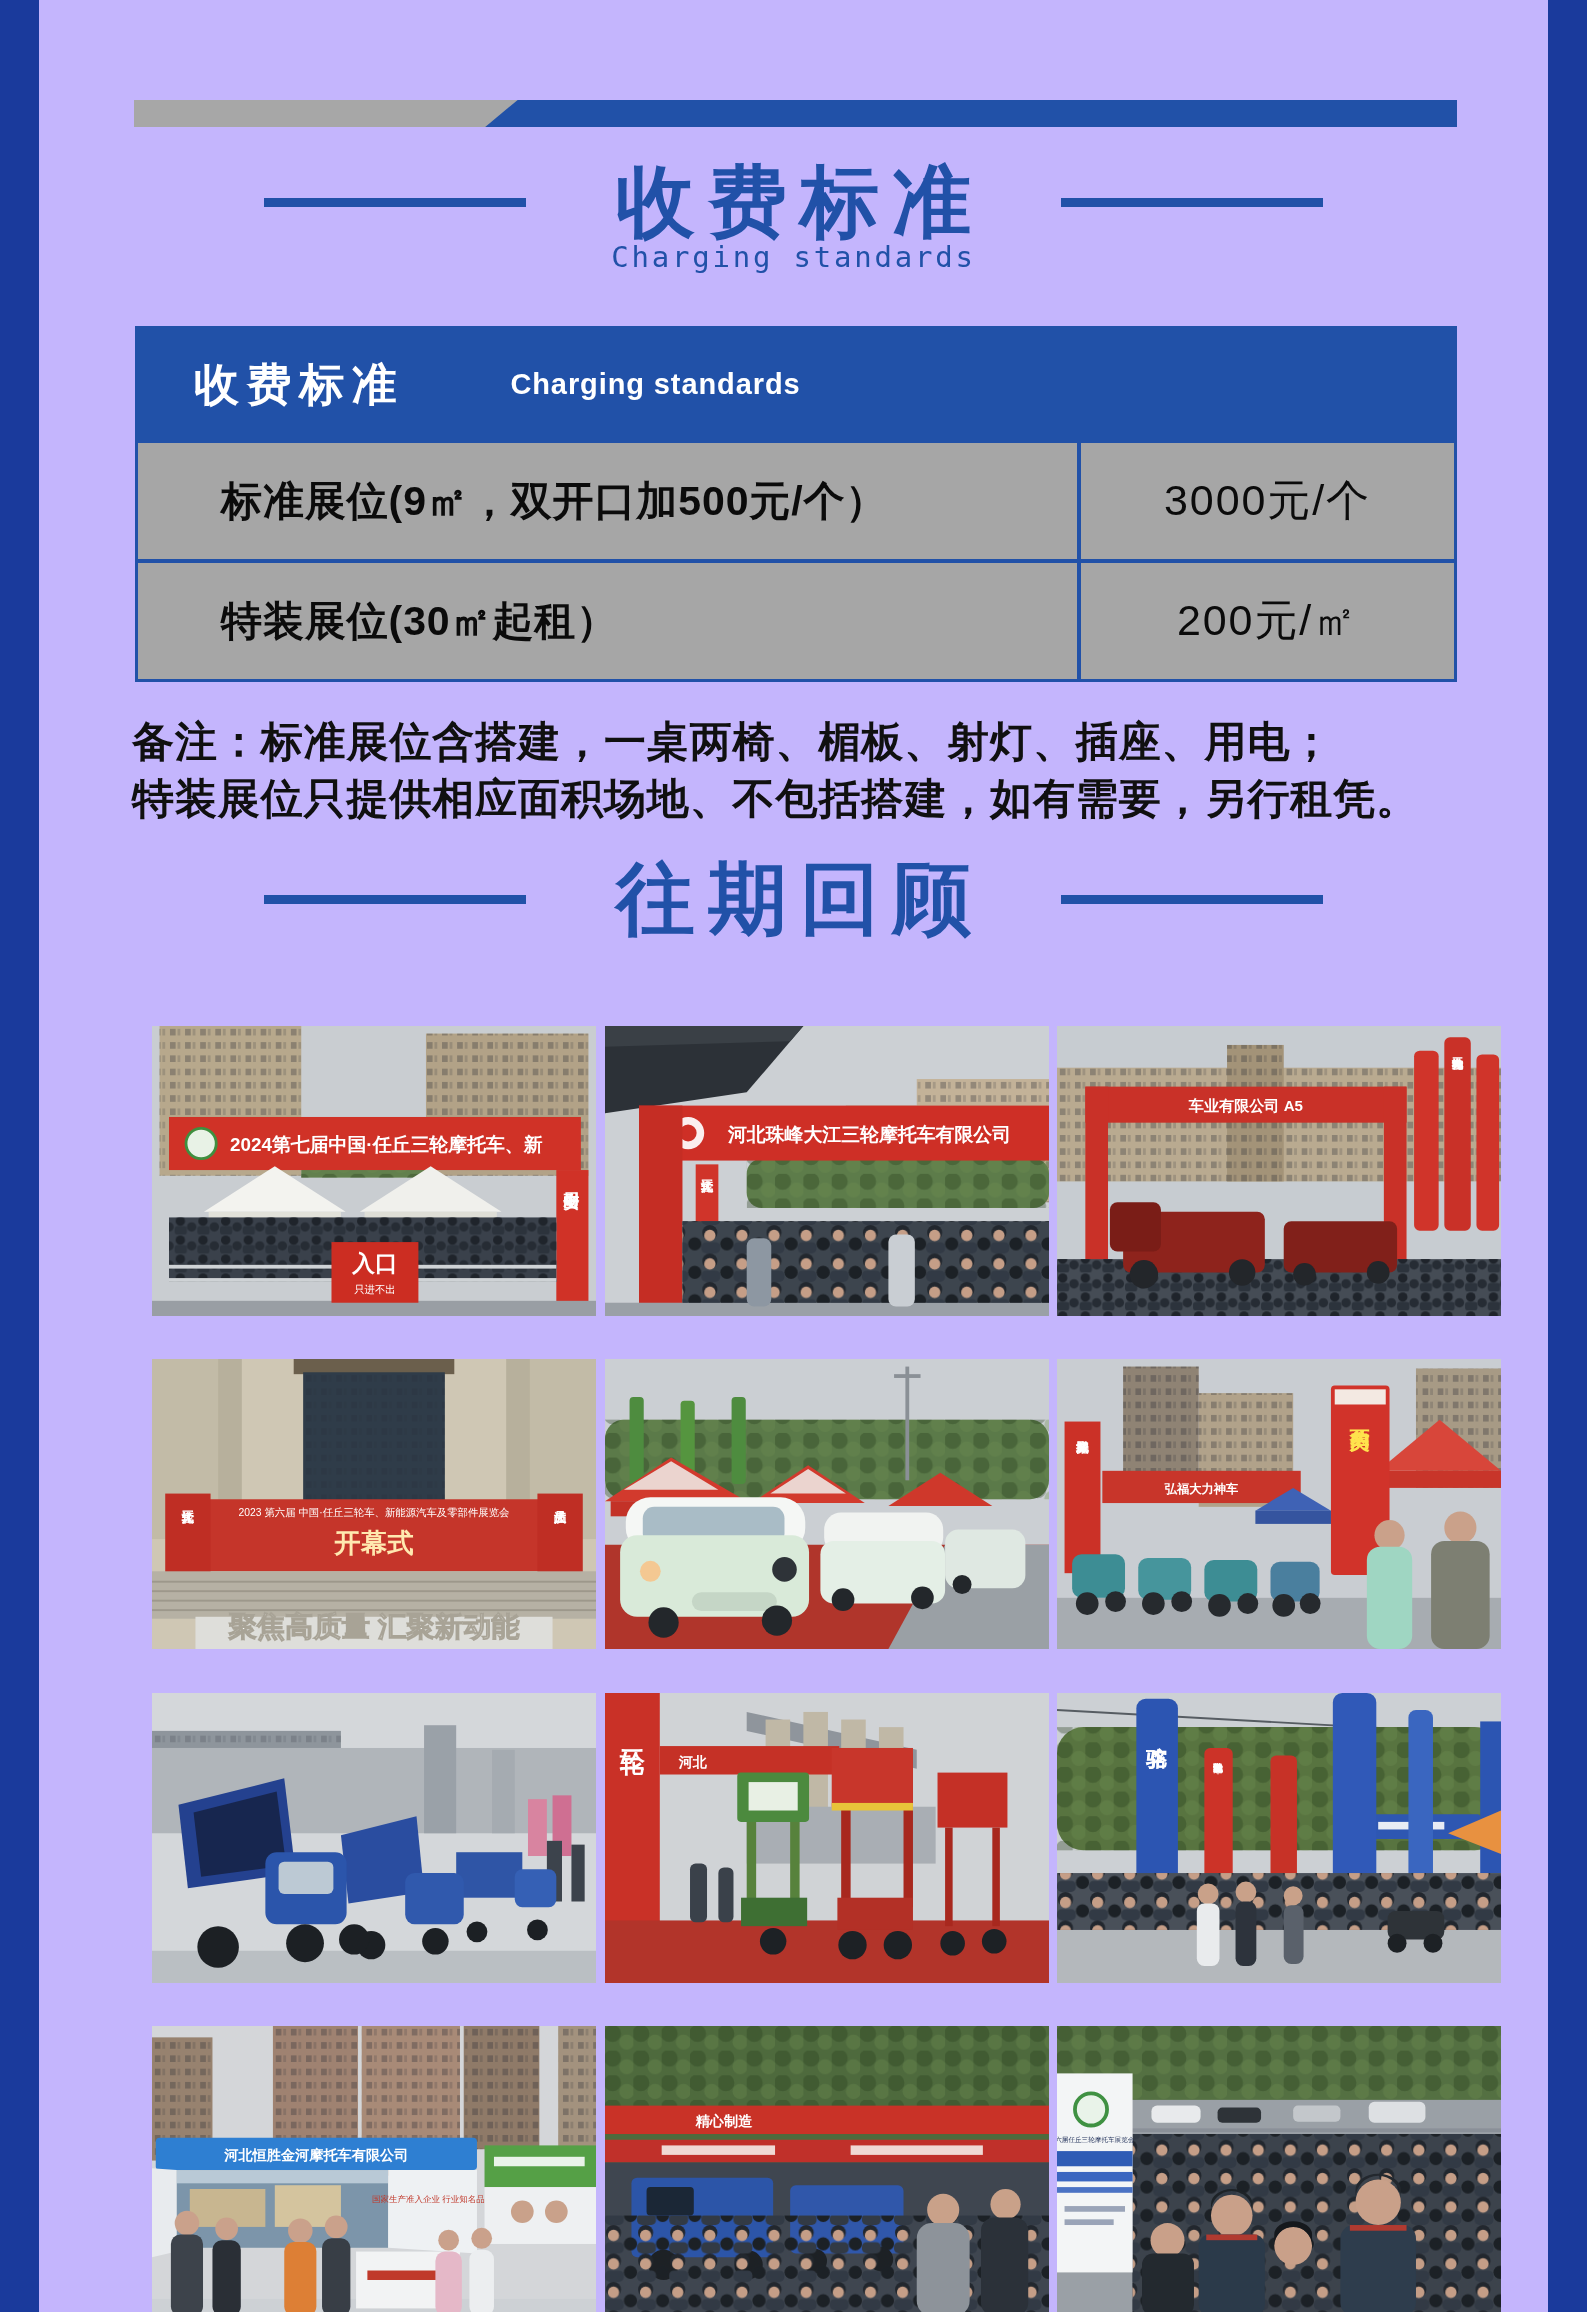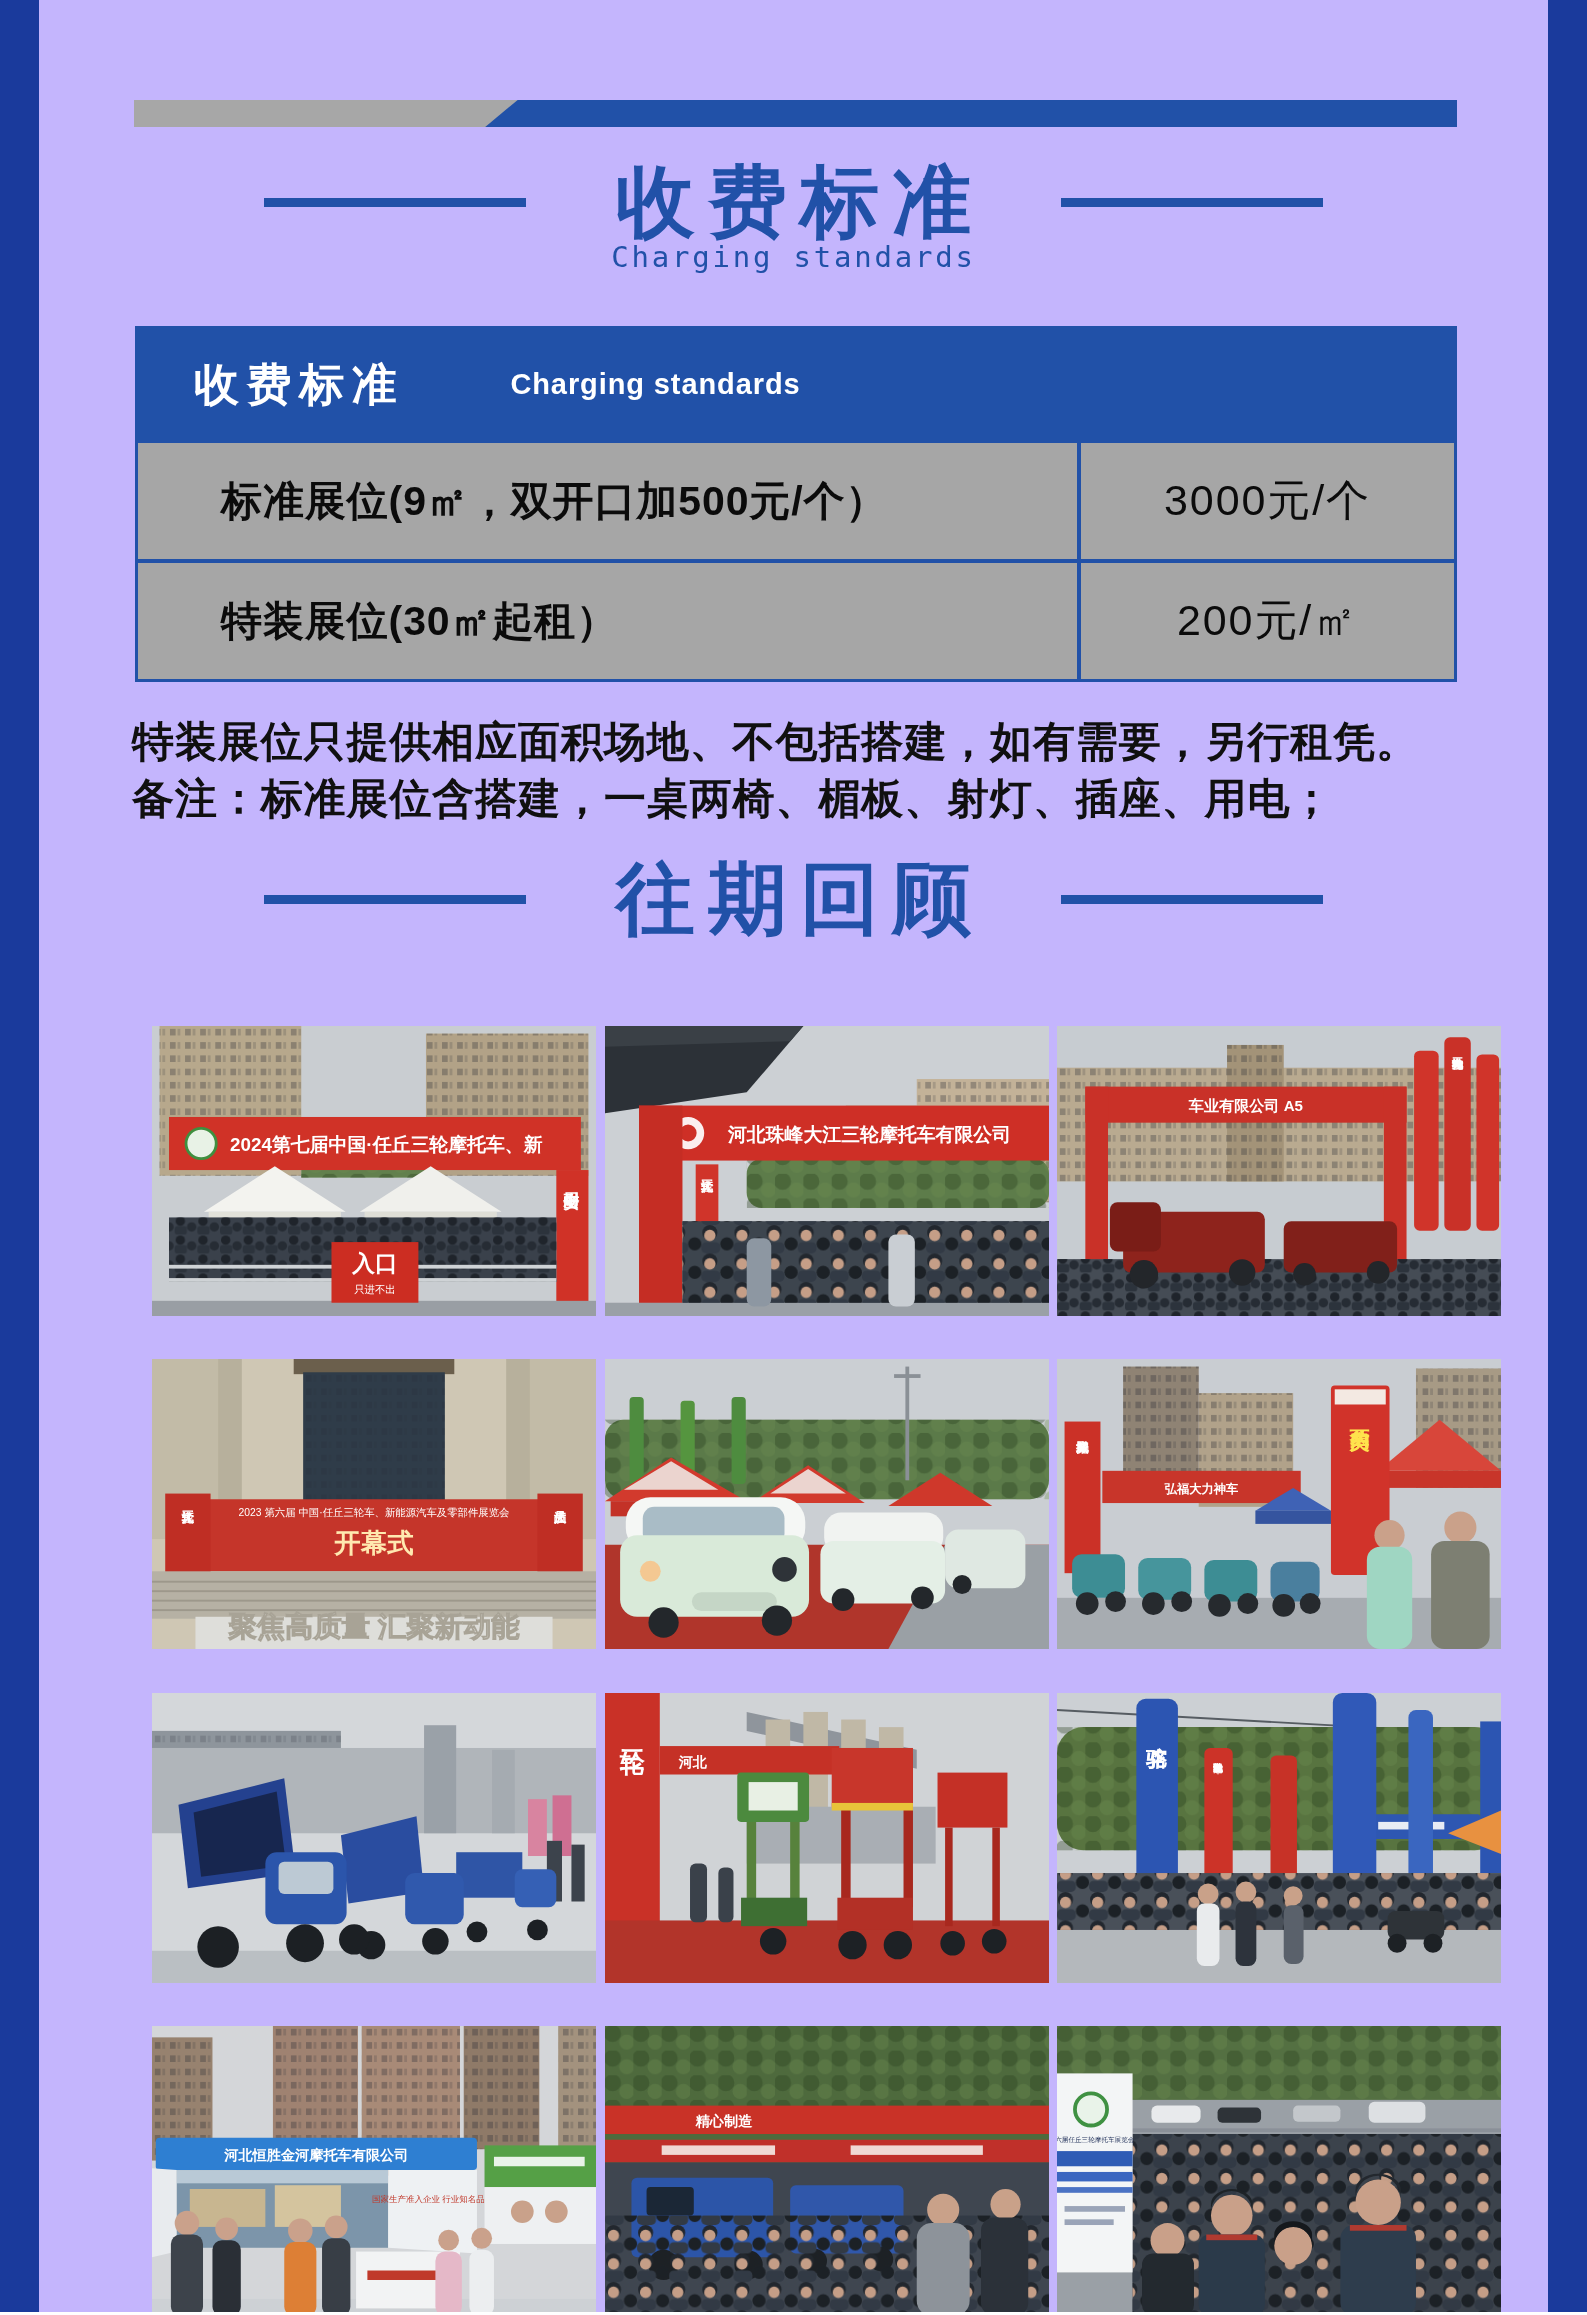--- a/index.html
+++ b/index.html
@@ -100,22 +100,22 @@
         <div class="pt-price">3000元/个</div>
       </div>
       <div class="pt-row second">
         <div class="pt-item">特装展位(30㎡起租）</div>
         <div class="pt-price">200元/㎡</div>
       </div>
     </div>
   </div>
 
   <div class="note">
+    <div>备注：标准展位含搭建，一桌两椅、楣板、射灯、插座、用电；</div>
     <div>特装展位只提供相应面积场地、不包括搭建，如有需要，另行租凭。</div>
-    <div>备注：标准展位含搭建，一桌两椅、楣板、射灯、插座、用电；</div>
   </div>
 
   <div class="sec-title" style="top:858px;">
     <span class="dash"></span>
     <h2 class="big">往期回顾</h2>
     <span class="dash"></span>
   </div>
 
   <div class="photo-grid">
 

